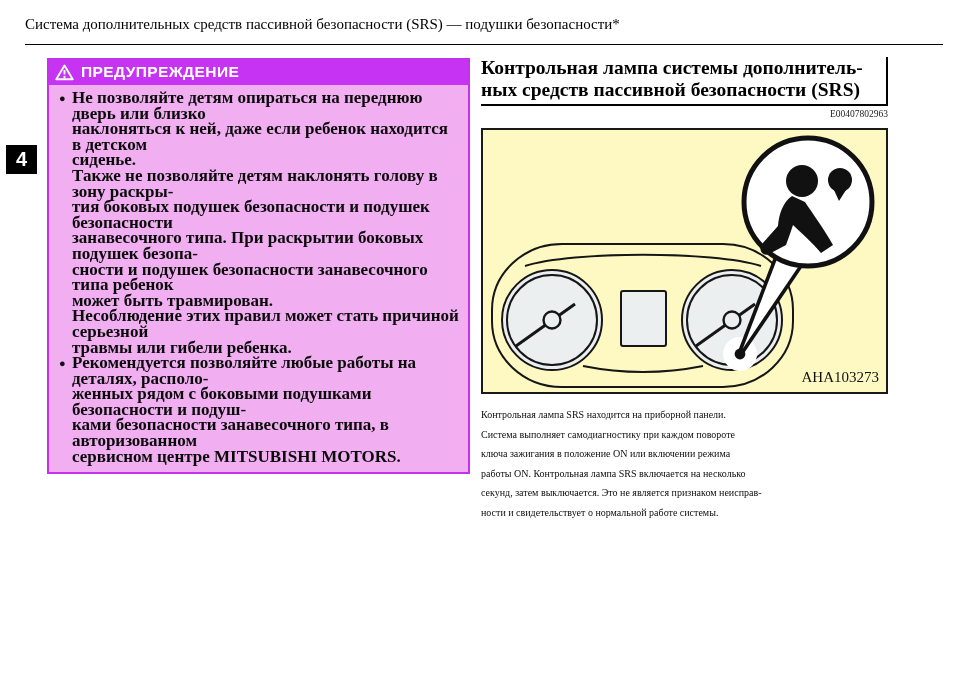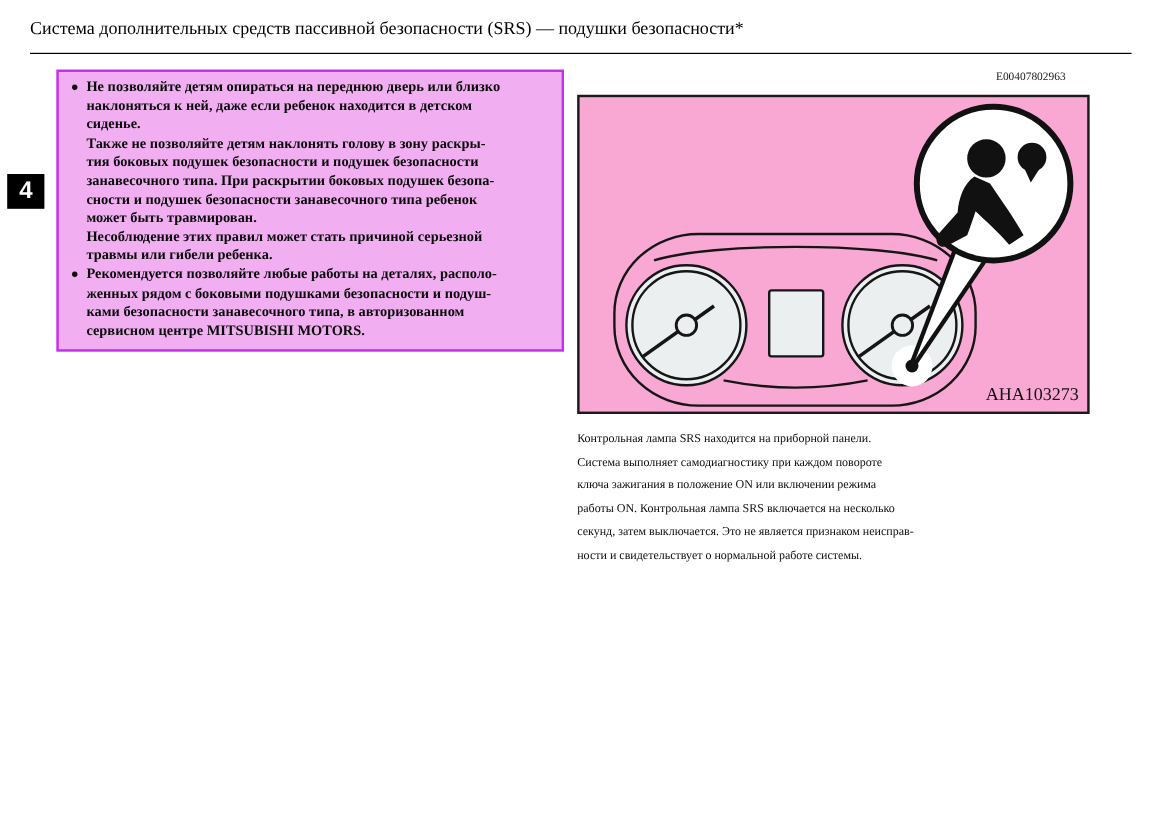--- a/index.html
+++ b/index.html
@@ -16,28 +16,28 @@
                font-family:"Liberation Sans",sans-serif;font-weight:bold;font-size:20px;}
 
   
   .warnbox{position:absolute;left:47px;top:58px;width:423px;border:2.5px solid #c431ea;background:#f1aff2;box-sizing:border-box;}
   .warnbox-head{background:#c633f2;color:#fff;display:flex;align-items:center;gap:7px;
                 padding:3px 8px 4px 6px;font-family:"Liberation Sans",sans-serif;
                 font-weight:bold;font-size:15.5px;letter-spacing:.4px;}
   .warnbox-body{padding:5px 7px 8px 10px;}
   .warn-item{display:flex;align-items:flex-start;}
   .warn-bullet{flex:0 0 13px;font-size:11px;line-height:15.6px;padding-top:1px;}
-  .warn-text{flex:1;white-space:pre-line;font-weight:bold;font-size:12px;line-height:15.6px;color:#0a0a0a;}
+  .warn-text{flex:1;white-space:pre-line;font-weight:bold;font-size:17px;line-height:15.6px;color:#0a0a0a;}
 
   
   .rightcol{position:absolute;left:481px;top:57px;width:407px;}
   .art-heading{font-weight:bold;font-size:19.5px;line-height:22px;white-space:pre-line;
                border-bottom:2.5px solid #000;border-right:2.5px solid #000;padding-bottom:3px;color:#000;}
   .art-code{text-align:right;font-size:9.5px;margin-top:3px;color:#222;font-family:Liberation Serif, serif;}
-  .figure{margin-top:9px;width:403px;height:262px;border:2px solid #1a1a1a;background:#f9a8d4;padding-left:20px;}
+  .figure{margin-top:9px;width:403px;height:262px;border:2px solid #1a1a1a;background:#fef9c3;}
   .paras{margin-top:11px;}
   .para{white-space:pre-line;font-size:10px;line-height:19.6px;color:#0d0d0d;}
 
   
   .footer{position:absolute;left:42px;top:642px;font-size:21px;color:#000;display:flex;margin-top:20px;}
   .footer .pagenum{width:58px;}
   
   .watermark{position:absolute;left:678px;top:644px;font-family:"Liberation Sans",sans-serif;
              font-size:28px;color:#ef4444;letter-spacing:.5px;text-align:right;}
 </style>
@@ -47,20 +47,30 @@
 <div class="page">
 
   <div class="run-head">Система дополнительных средств пассивной безопасности (SRS) — подушки безопасности*</div>
   <div class="head-rule"></div>
 
   <div class="chapter-tab">
     <span>4</span>
   </div>
 
   <div class="warnbox">
+    <div class="warnbox-head">
+      <span style="display:inline-flex;">
+        <svg width="19" height="17" viewBox="0 0 19 17">
+          <path d="M9.5 1.5 L17.7 15.3 L1.3 15.3 Z" fill="none" stroke="#fff" stroke-width="1.9" stroke-linejoin="round"></path>
+          <line x1="9.5" y1="6" x2="9.5" y2="10.5" stroke="#fff" stroke-width="1.9"></line>
+          <circle cx="9.5" cy="13" r="1.15" fill="#fff"></circle>
+        </svg>
+      </span>
+      <span>ПРЕДУПРЕЖДЕНИЕ</span>
+    </div>
     <div class="warnbox-body">
       <div class="warn-item">
         <span class="warn-bullet">●</span>
         <span class="warn-text">Не позволяйте детям опираться на переднюю дверь или близко
 наклоняться к ней, даже если ребенок находится в детском
 сиденье.
 Также не позволяйте детям наклонять голову в зону раскры-
 тия боковых подушек безопасности и подушек безопасности
 занавесочного типа. При раскрытии боковых подушек безопа-
 сности и подушек безопасности занавесочного типа ребенок
@@ -72,20 +82,22 @@
         <span class="warn-bullet">●</span>
         <span class="warn-text">Рекомендуется позволяйте любые работы на деталях, располо-
 женных рядом с боковыми подушками безопасности и подуш-
 ками безопасности занавесочного типа, в авторизованном
 сервисном центре MITSUBISHI MOTORS.</span>
       </div>
     </div>
   </div>
 
   <div class="rightcol">
+    <div class="art-heading">Контрольная лампа системы дополнитель-
+ных средств пассивной безопасности (SRS)</div>
     <div class="art-code">E00407802963</div>
 
     <div class="figure">
       <svg width="403" height="262" viewBox="0 0 403 262">
 
         <g stroke="#161616" fill="none" stroke-width="2">
           <rect x="9" y="114" width="301" height="143" rx="70" ry="66"></rect>
           <path d="M 42 136 C 90 121 230 121 278 136"></path>
           <path d="M 100 236 C 140 244 180 244 220 236"></path>
         </g>

